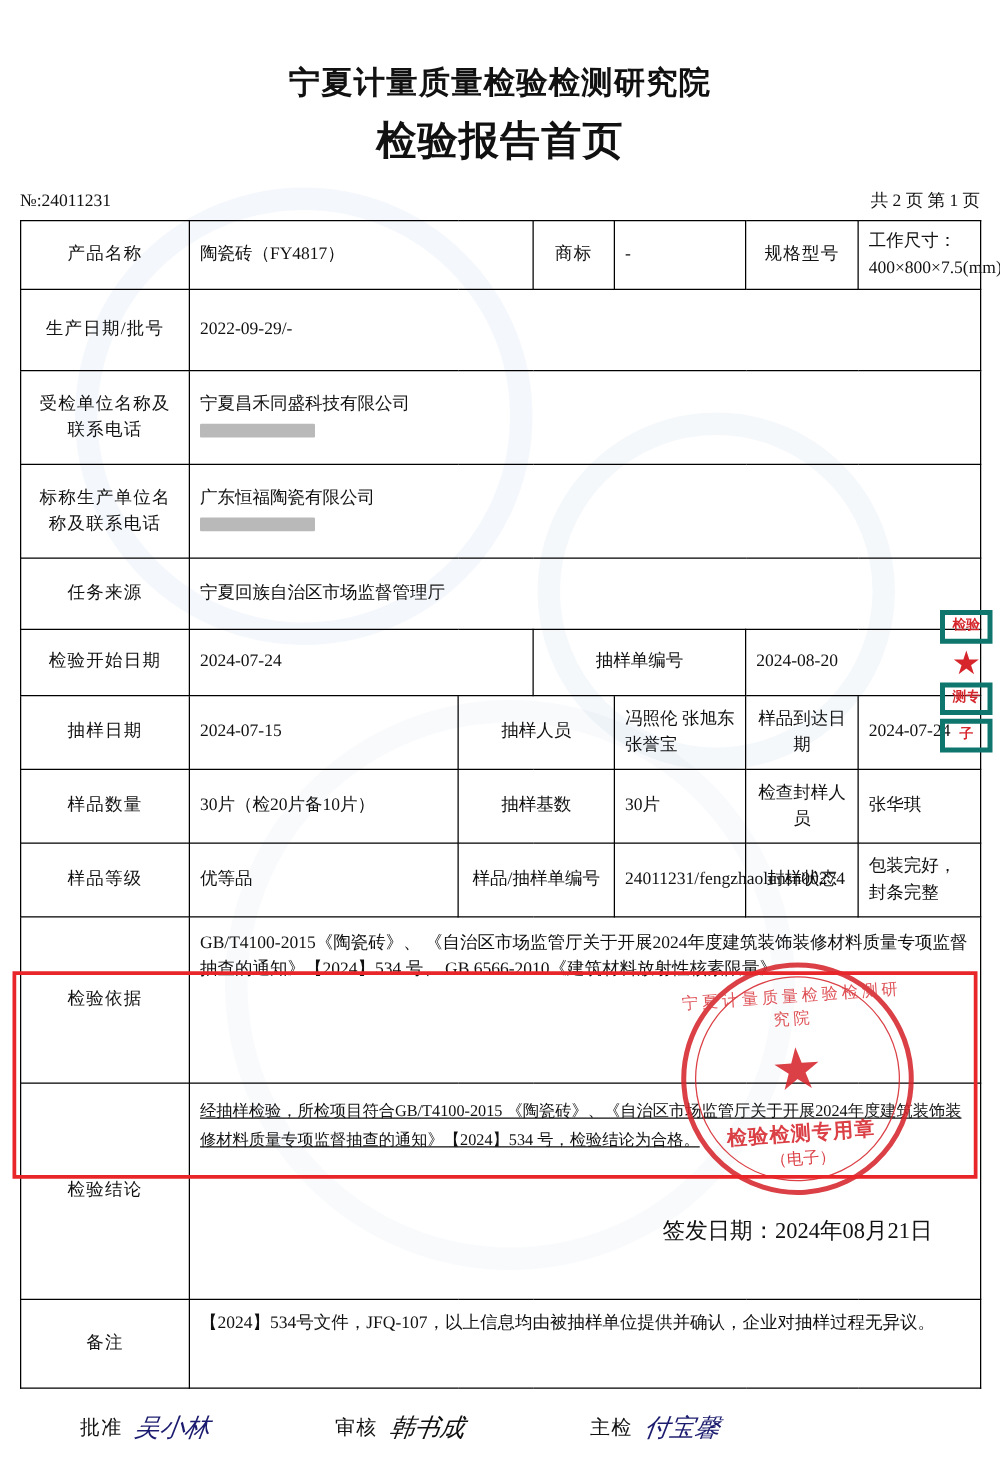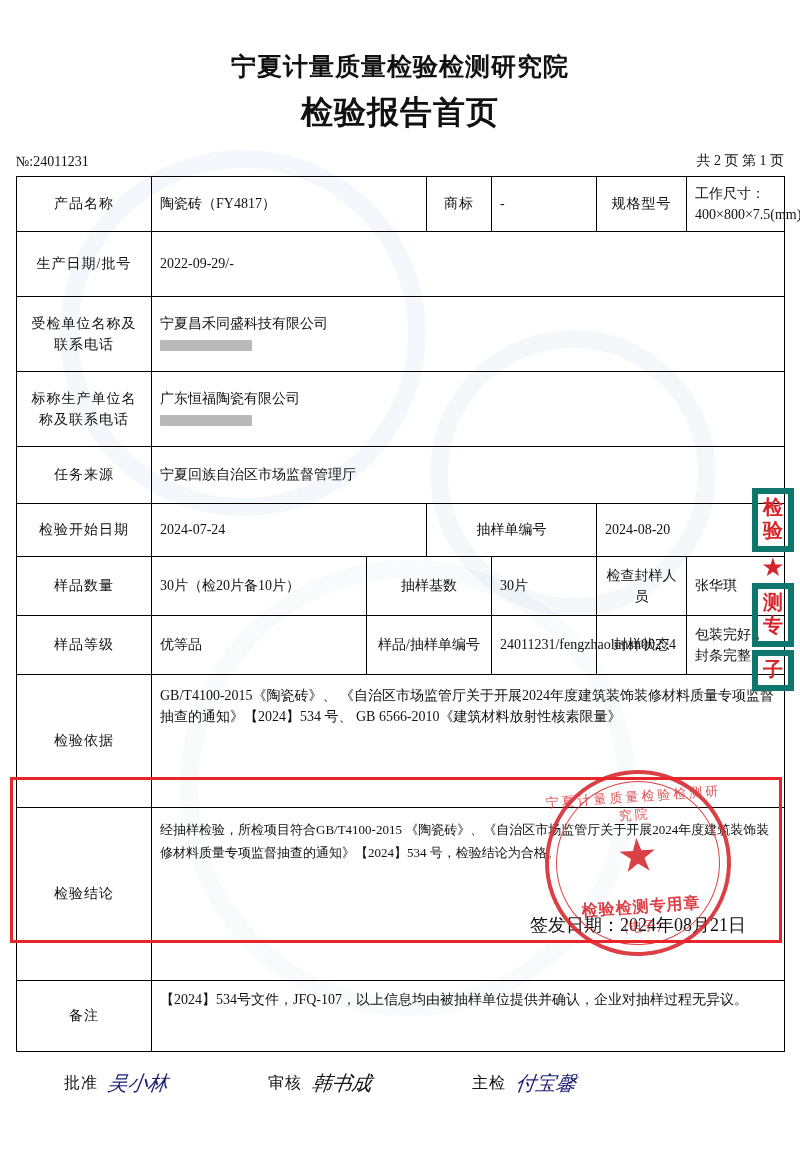--- a/index.html
+++ b/index.html
@@ -116,20 +116,21 @@
     height: 120px;
     font-family: Liberation Serif, serif;
   }
   .basis-text {
     line-height: 1.7;
     font-size: 13px;
   }
   .concl-text {
     line-height: 1.8;
     font-size: 13px;
+    text-decoration: underline;
   }
   .sign-date {
     text-align: right;
     font-size: 18px;
     padding-right: 30px;
     margin-top: 48px;
   }
 
   
   .red-box {
@@ -205,24 +206,24 @@
   .side-stamp {
     position: absolute;
     right: 6px;
     top: 488px;
     width: 42px;
     z-index: 5;
     text-align: center;
     color: #d6262c;
   }
   .side-stamp .cell {
-    font-size: 20px;
+    font-size: 11px;
     font-weight: bold;
     line-height: 1.15;
-    border: 6px solid #0f766e;
+    border: 4px solid #0f766e;
     padding: 2px 0 4px 0;
     margin-bottom: 3px;
   }
   .side-stamp .star {
     font-size: 26px;
     line-height: 1;
     margin: 2px 0;
   }
 
   
@@ -324,20 +325,28 @@
         <td class="val" colspan="6">宁夏回族自治区市场监督管理厅</td>
       </tr>
 
       <tr>
         <td class="label" style="height:40px">检验开始日期</td>
         <td class="val" colspan="2">2024-07-24</td>
         <td class="label-wide" colspan="2">抽样单编号</td>
         <td class="val" colspan="2">2024-08-20</td>
       </tr>
 
+      <tr>
+        <td class="label" style="height:46px">抽样日期</td>
+        <td class="val">2024-07-15</td>
+        <td class="label-wide" colspan="2">抽样人员</td>
+        <td class="val">冯照伦 张旭东 张誉宝</td>
+        <td class="label-wide small">样品到达日期</td>
+        <td class="val">2024-07-24</td>
+      </tr>
 
       <tr>
         <td class="label" style="height:46px">样品数量</td>
         <td class="val">30片（检20片备10片）</td>
         <td class="label-wide" colspan="2">抽样基数</td>
         <td class="val">30片</td>
         <td class="label-wide small">检查封样人员</td>
         <td class="val">张华琪</td>
       </tr>
 

